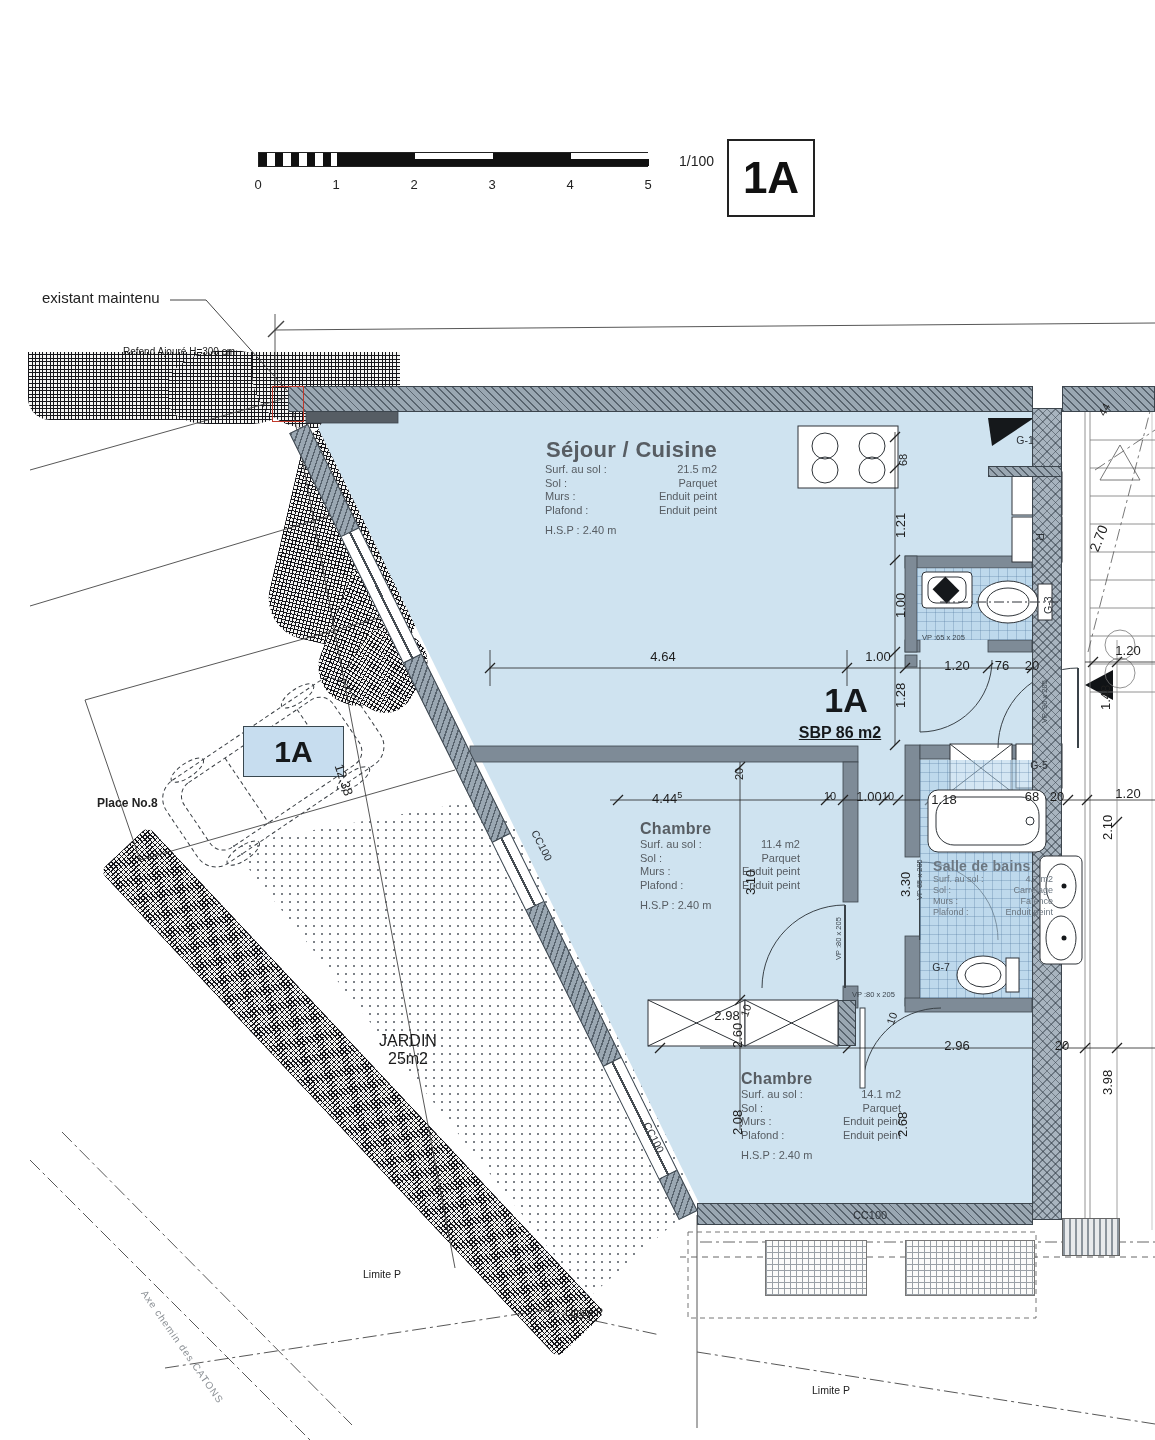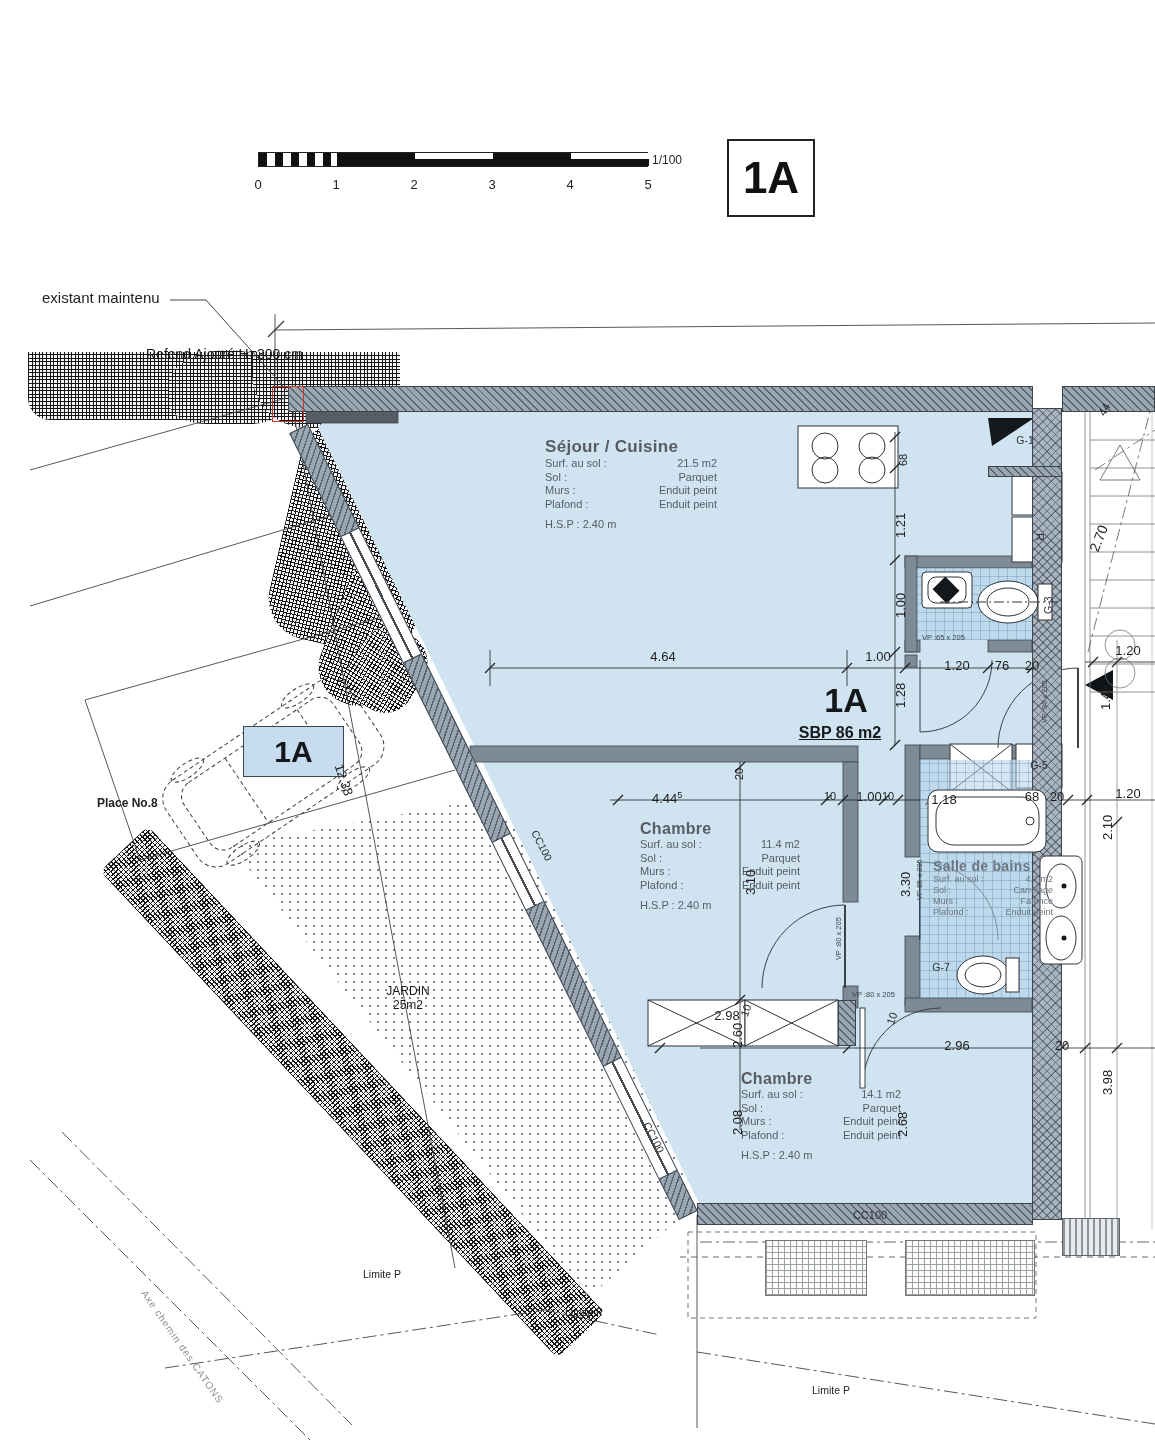--- a/index.html
+++ b/index.html
@@ -273,46 +273,46 @@
     <div style="position:absolute;left:156px;top:0;width:78px;height:100%;background:linear-gradient(180deg,#fff 0 50%,#111 50% 100%);"></div>
     <div style="position:absolute;left:234px;top:0;width:78px;height:100%;background:#111;"></div>
     <div style="position:absolute;left:312px;top:0;width:78px;height:100%;background:linear-gradient(180deg,#fff 0 50%,#111 50% 100%);"></div>
   </div>
   <span class="lbl ctr" style="left:258px;top:184px;font-size:13px;">0</span>
   <span class="lbl ctr" style="left:336px;top:184px;font-size:13px;">1</span>
   <span class="lbl ctr" style="left:414px;top:184px;font-size:13px;">2</span>
   <span class="lbl ctr" style="left:492px;top:184px;font-size:13px;">3</span>
   <span class="lbl ctr" style="left:570px;top:184px;font-size:13px;">4</span>
   <span class="lbl ctr" style="left:648px;top:184px;font-size:13px;">5</span>
-  <span class="lbl" style="left:652px;top:153px;font-size:12px;">1/100</span>
+  <span class="lbl" style="left:679px;top:153px;font-size:14px;">1/100</span>
   <div class="badge" style="left:727px;top:139px;width:88px;height:78px;border:2px solid #222;z-index:5;background:#fff;">
     <span style="font-size:44px;font-weight:bold;color:#111;">1A</span>
   </div>
 
   <span class="lbl" style="left:42px;top:289px;font-size:15px;z-index:5;">existant maintenu</span>
-  <span class="lbl" style="left:146px;top:346px;font-size:14px;z-index:5;color:#1a1a1a;">Refend Ajouré  H=300 cm</span>
+  <span class="lbl" style="left:123px;top:346px;font-size:10px;z-index:5;color:#1a1a1a;">Refend Ajouré  H=300 cm</span>
   <span class="lbl" style="left:97px;top:796px;font-size:12px;font-weight:bold;z-index:5;">Place No.8</span>
   <div class="badge" style="left:243px;top:726px;width:101px;height:51px;background:#c7ddef;border:1px solid #39474f;z-index:5;">
     <span style="font-size:30px;font-weight:bold;color:#15181b;">1A</span>
   </div>
   <span class="lbl dim" style="left:346px;top:762px;transform:rotate(72deg);transform-origin:0 0;z-index:5;"><span>12.38</span></span>
-  <div class="lbl" style="left:408px;top:984px;text-align:center;transform:translate(-50%,0);font-size:12px;z-index:5;color:#1a1a1a;">
+  <div class="lbl" style="left:408px;top:1032px;text-align:center;transform:translate(-50%,0);font-size:16px;z-index:5;color:#1a1a1a;">
     <div>JARDIN</div>
     <div>25m2</div>
   </div>
   <span class="lbl" style="left:363px;top:1268px;font-size:10.5px;z-index:5;">Limite P</span>
   <span class="lbl" style="left:565px;top:1306px;font-size:10.5px;z-index:5;">Limite P</span>
   <span class="lbl" style="left:812px;top:1384px;font-size:10.5px;z-index:5;">Limite P</span>
   <span class="lbl" style="left:148px;top:1288px;font-size:10px;color:#8a8f94;letter-spacing:1px;transform:rotate(55deg);transform-origin:0 0;z-index:5;">Axe chemin des CATONS</span>
 
   <span class="lbl ctr" style="left:846px;top:700px;font-size:34px;font-weight:bold;color:#15181b;z-index:5;">1A</span>
   <span class="lbl ctr" style="left:840px;top:733px;font-size:16px;font-weight:bold;text-decoration:underline;color:#15181b;z-index:5;">SBP 86 m2</span>
 
   <div class="roomblock" style="left:545px;top:437px;width:172px;z-index:5;">
-    <div class="rtitle" style="font-size:17px;">Séjour / Cuisine</div>
+    <div class="rtitle" style="font-size:22px;text-align:right;">Séjour / Cuisine</div>
     <div class="rrow">
         <span>Surf. au sol :</span>
         <span>21.5 m2</span>
       </div>
     <div class="rrow">
         <span>Sol :</span>
         <span>Parquet</span>
       </div>
     <div class="rrow">
         <span>Murs :</span>

